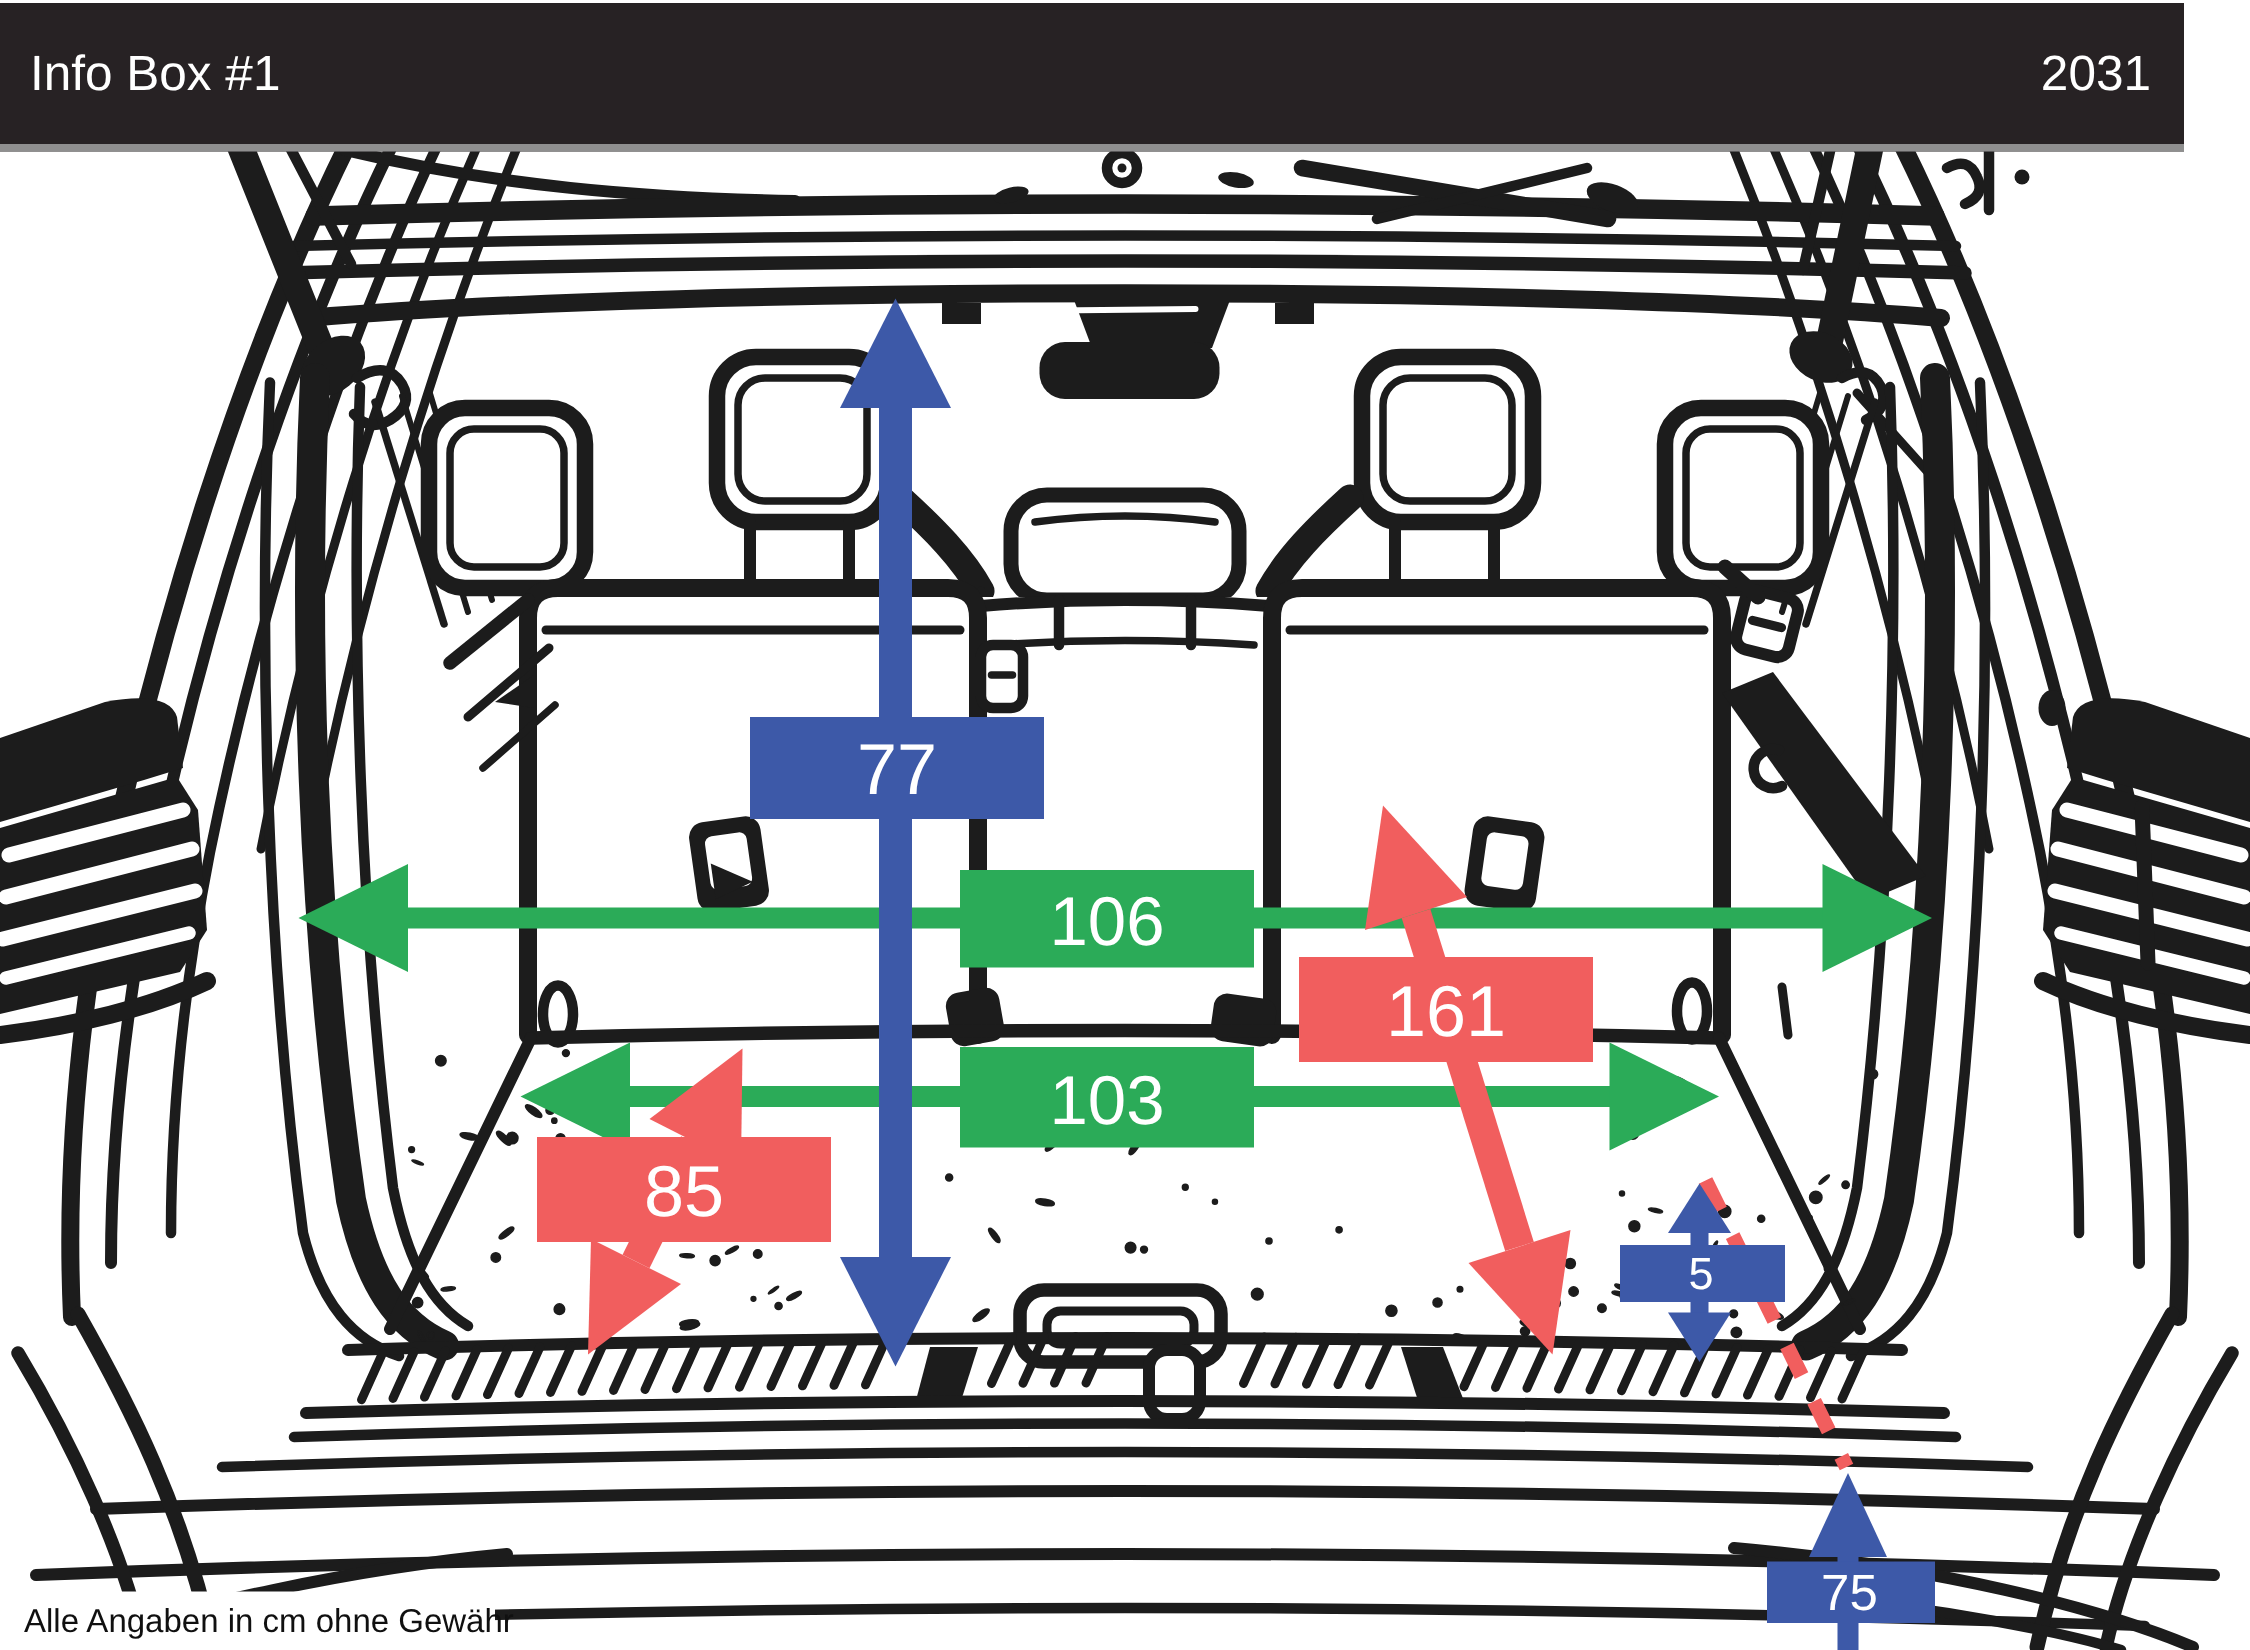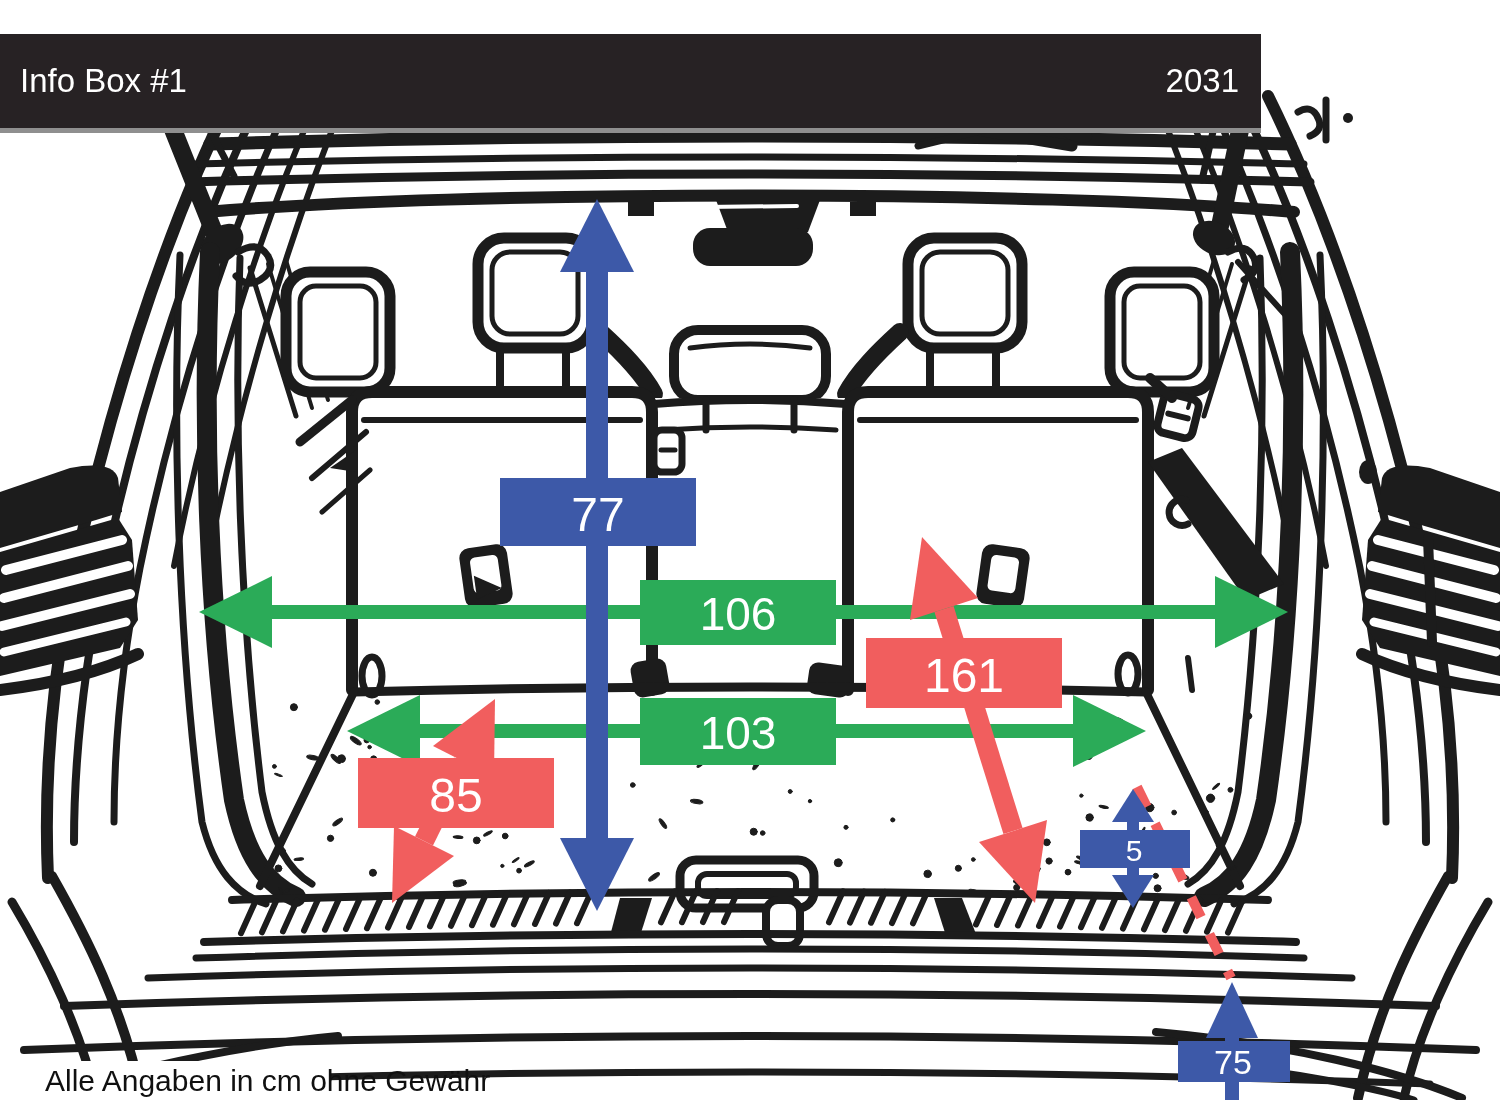--- a/index.html
+++ b/index.html
@@ -1,29 +1,29 @@
 <!DOCTYPE html>
 <html style="--header_bg: #272224; --header_text: #ffffff; --accent_blue: #3d59a8; --accent_green: #2bab58; --accent_red: #f15e5e; --ink: #1c1c1c; --paper: #ffffff;"><head>
 <meta charset="utf-8">
 <style>
   html,body{margin:0;padding:0;background:#e8e8e8;}
   .stage{position:relative;width:1500px;height:1100px;background:var(--paper,#fff);
          font-family:"Liberation Sans",sans-serif;overflow:hidden;}
   .stage > svg{position:absolute;left:0;top:0;}
-  .header{position:absolute;left:0;top:2px;width:1261px;height:94px;
-          background:var(--header_bg,#272224);border-bottom:5px solid #8f8f8f;z-index:5;margin-top:32px;}
+  .header{position:absolute;left:0;top:2px;width:1456px;height:94px;
+          background:var(--header_bg,#272224);border-bottom:5px solid #8f8f8f;z-index:5;}
   .header .hleft{position:absolute;left:20px;top:50%;transform:translateY(-50%);
           color:var(--header_text,#fff);font-size:33px;}
   .header .htitle{position:absolute;left:50%;top:50%;transform:translate(-50%,-52%);
           color:var(--header_text,#fff);font-size:61px;white-space:nowrap;}
   .header .hyear{position:absolute;right:22px;top:50%;transform:translateY(-50%);
           color:var(--header_text,#fff);font-size:33px;}
   .footer{position:absolute;left:0;top:1061px;width:330px;height:39px;background:#fff;
           display:flex;align-items:center;z-index:5;}
-  .footer span{padding-left:6px;font-size:30px;color:#101010;white-space:nowrap;margin-left:39px;}
+  .footer span{padding-left:16px;font-size:22px;color:#101010;white-space:nowrap;}
   
   .art{stroke:var(--ink,#1c1c1c);fill:none;stroke-linecap:round;stroke-linejoin:round;}
   .art .fill{fill:var(--ink,#1c1c1c);stroke:none;}
   .art .wfill{fill:#fff;}
   .art .wline{stroke:#fff;}
   
   .blue-s{stroke:var(--accent_blue,#3d59a8);} .blue-f{fill:var(--accent_blue,#3d59a8);stroke:none;}
   .green-s{stroke:var(--accent_green,#2bab58);} .green-f{fill:var(--accent_green,#2bab58);stroke:none;}
   .red-s{stroke:var(--accent_red,#f15e5e);} .red-f{fill:var(--accent_red,#f15e5e);stroke:none;}
   text.mlabel{fill:#fff;font-family:"Liberation Sans",sans-serif;text-anchor:middle;dominant-baseline:central;}

